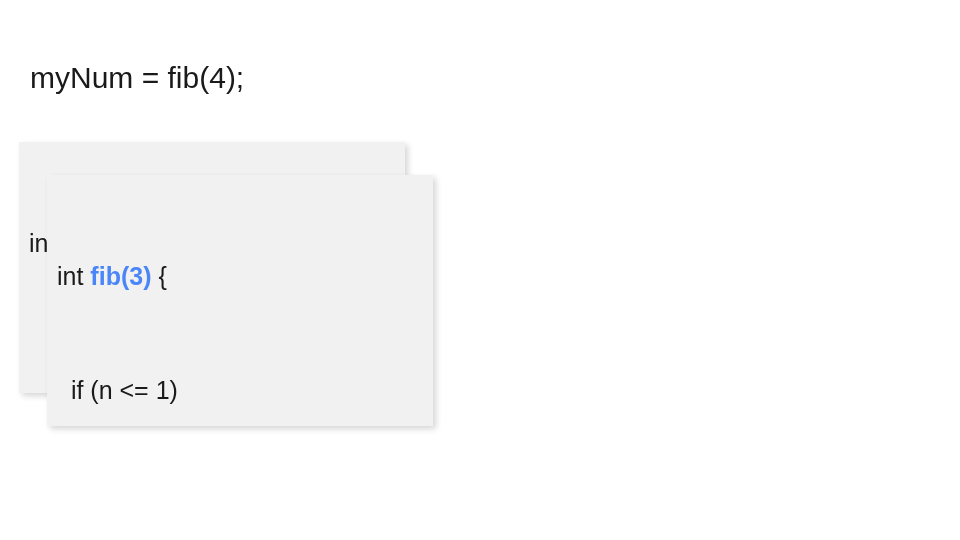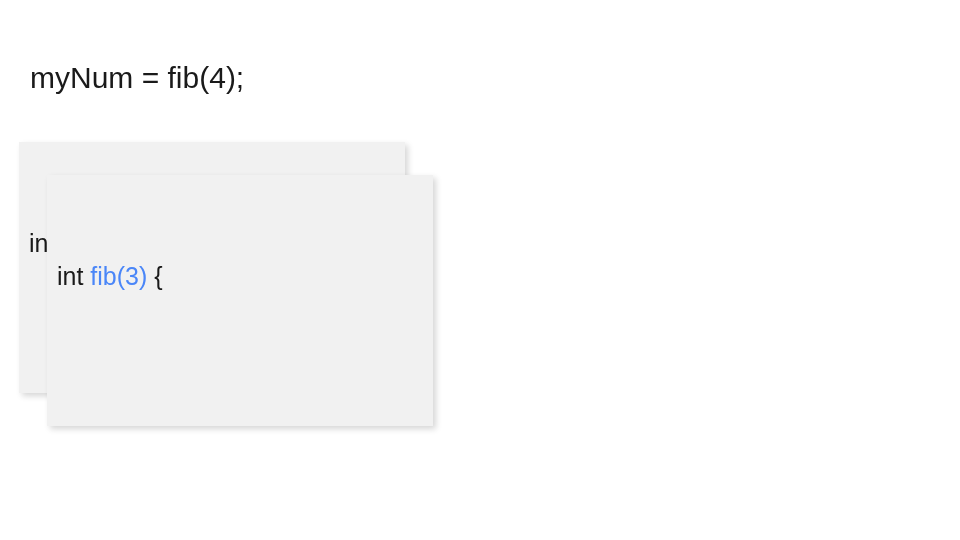--- a/index.html
+++ b/index.html
@@ -70,21 +70,21 @@
     color: #1a1a1a;
     white-space: pre;
   }
 
   .code-line {
     white-space: pre;
     height: 38px;
   }
 
   .kw-red   { color: #ff0000; }
-  .kw-blue  { color: #4a86f8; }
+  .kw-blue  { color: #4a86f8; font-weight: bold; }
 
   
   .stack-panel {
     position: absolute;
     left: 624px;
     top: 102px;
     width: 289px;
     height: 335px;
     background: #ececec;
     box-shadow: 3px 3px 6px rgba(0,0,0,0.16);
@@ -137,20 +137,21 @@
       
       
       
       
     </div>
   </div>
 
   <div class="code-card card-front">
     <div class="code-body">
       <div class="code-line"><span>int </span><span class="kw-blue">fib(3)</span><span> {</span></div>
+      <div class="code-line">  if (n &lt;= 1)</div>
       
       
       
       
     </div>
   </div>
 
 
   <div class="page-number">15</div>
 

